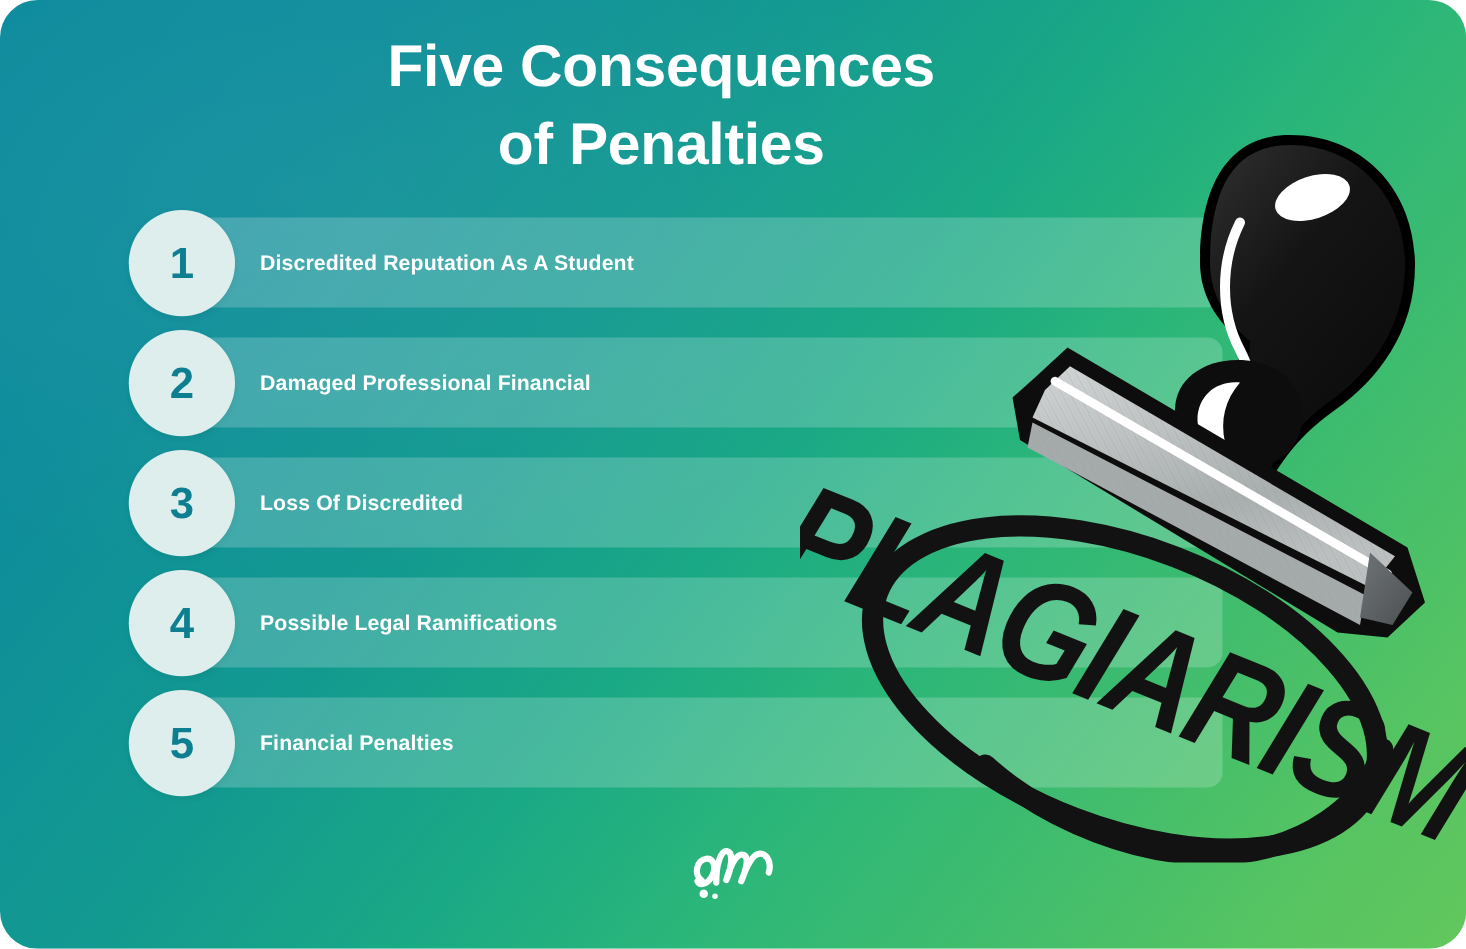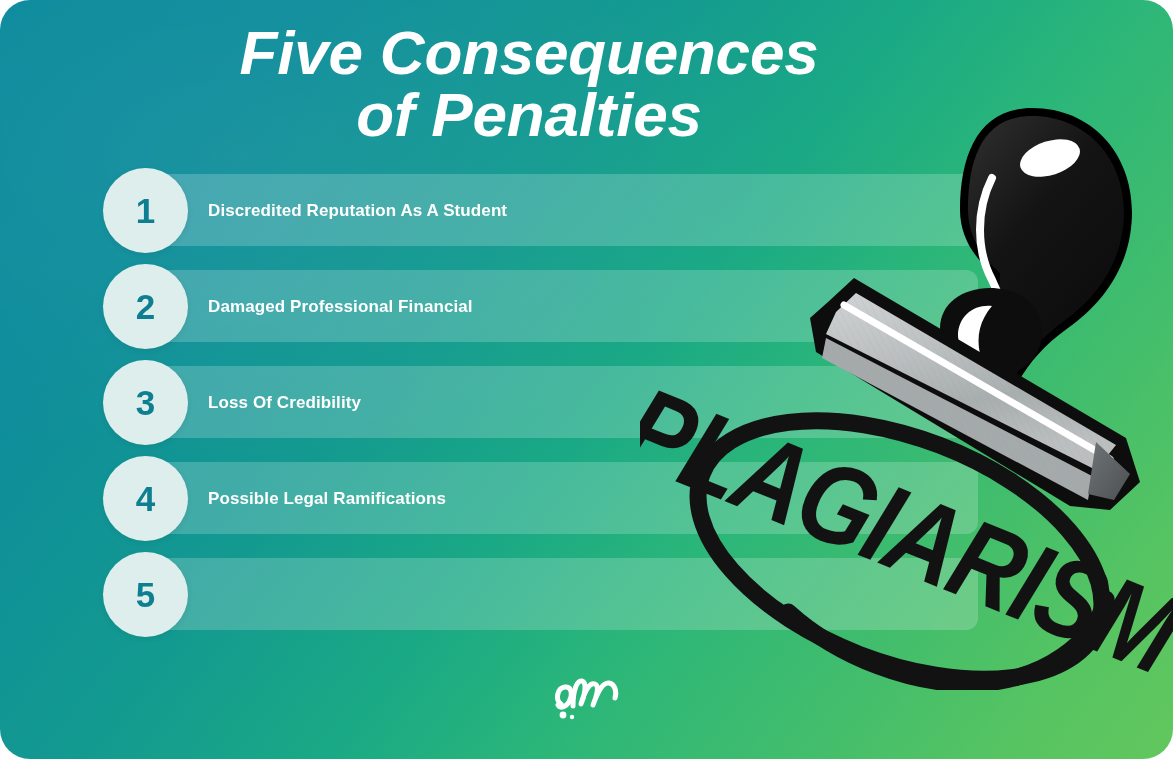--- a/index.html
+++ b/index.html
@@ -38,25 +38,24 @@
   }
 
   
   #title {
     position: absolute;
     left: 0;
     top: 22px;
     width: 1058px;
     text-align: center;
     color: #ffffff;
-    font-size: 62px;
+    font-size: 47px;
     font-weight: bold;
     line-height: 62px;
     letter-spacing: -0.2px;
-    font-style: italic;
   }
   #title .line { display: block; }
 
   
   #list {
     position: absolute;
     left: 0;
     top: 168px;
     width: 1173px;
     height: 470px;
@@ -156,36 +155,37 @@
         <span class="row-num">2</span>
       </div>
       <div class="row-label">Damaged Professional Financial</div>
     </div>
 
     <div class="row" style="top:192px;">
       <div class="row-bar"></div>
       <div class="row-circle">
         <span class="row-num">3</span>
       </div>
-      <div class="row-label">Loss Of Credibility</div>
+      <div class="row-label">Loss Of Discredited</div>
     </div>
 
     <div class="row" style="top:288px;">
       <div class="row-bar"></div>
       <div class="row-circle">
         <span class="row-num">4</span>
       </div>
       <div class="row-label">Possible Legal Ramifications</div>
     </div>
 
     <div class="row" style="top:384px;">
       <div class="row-bar"></div>
       <div class="row-circle">
         <span class="row-num">5</span>
       </div>
+      <div class="row-label">Financial Penalties</div>
     </div>
 
   </div>
 
   <svg id="stamp" viewBox="0 0 540 600">
     <defs>
       <linearGradient id="blockGrad" x1="0" y1="0" x2="0.3" y2="1">
         <stop offset="0%" stop-color="#d2d5d6"></stop>
         <stop offset="35%" stop-color="#bfc3c4"></stop>
         <stop offset="70%" stop-color="#a9aeaf"></stop>

